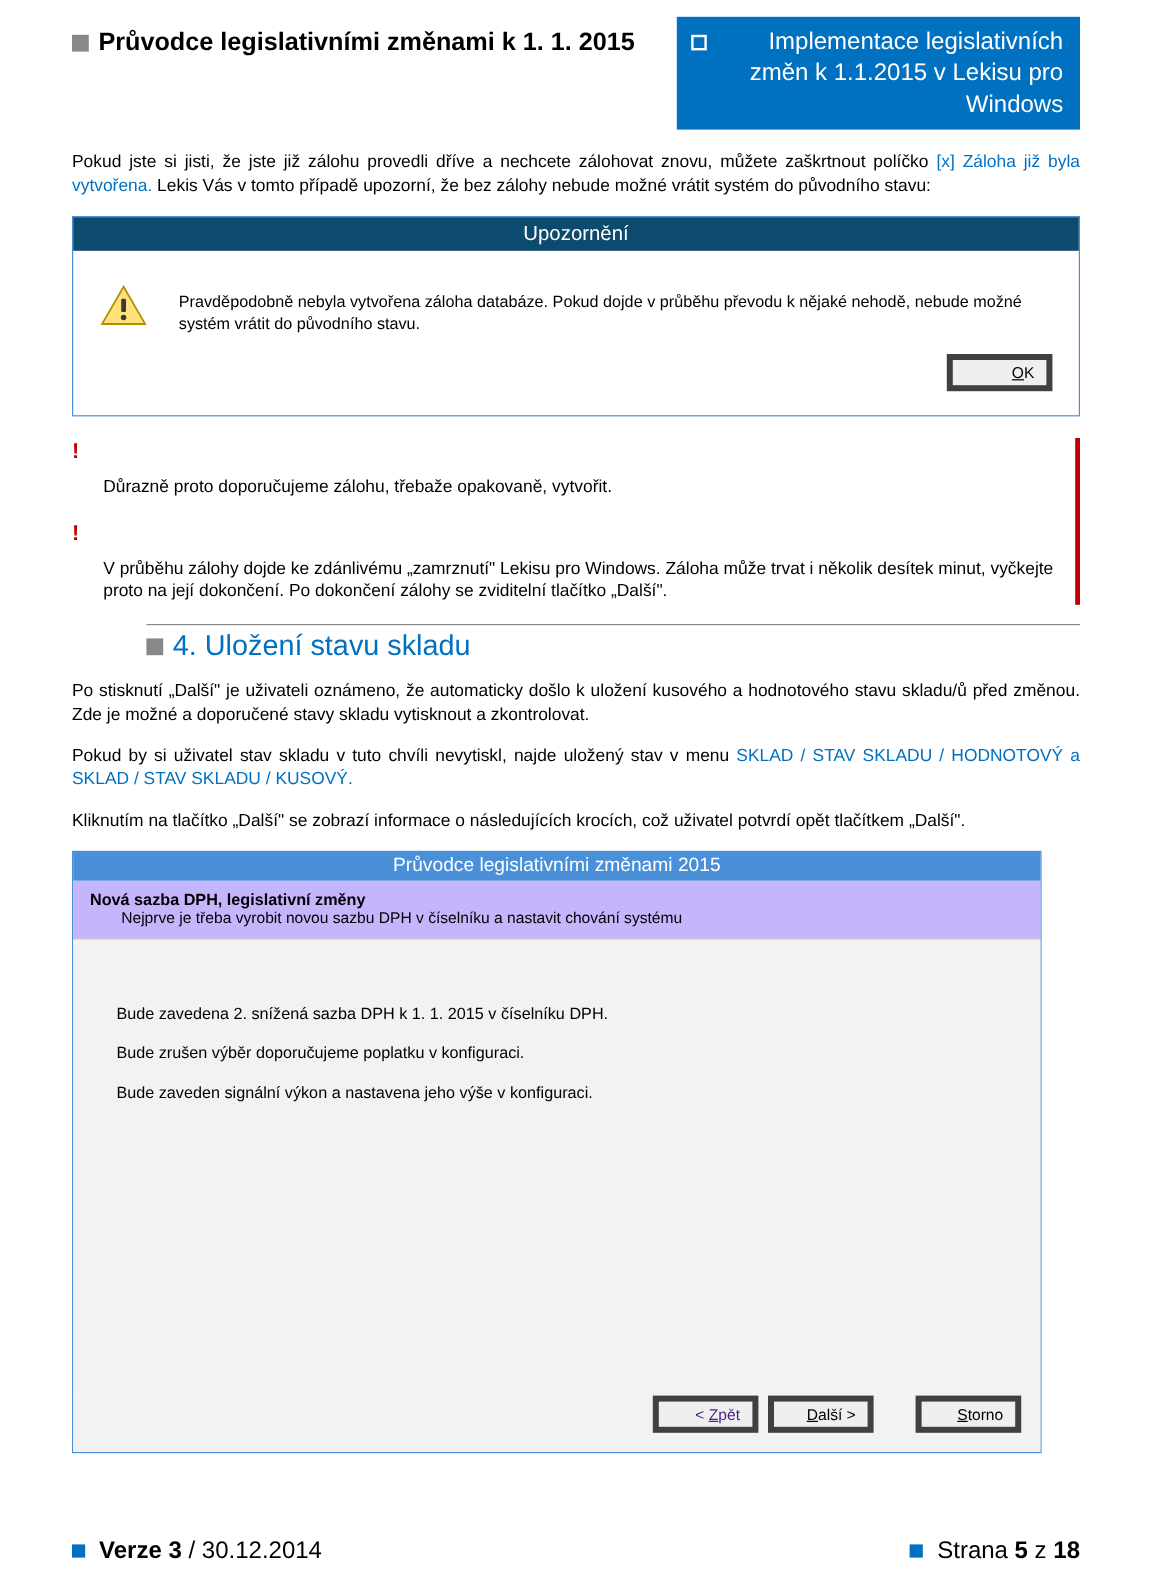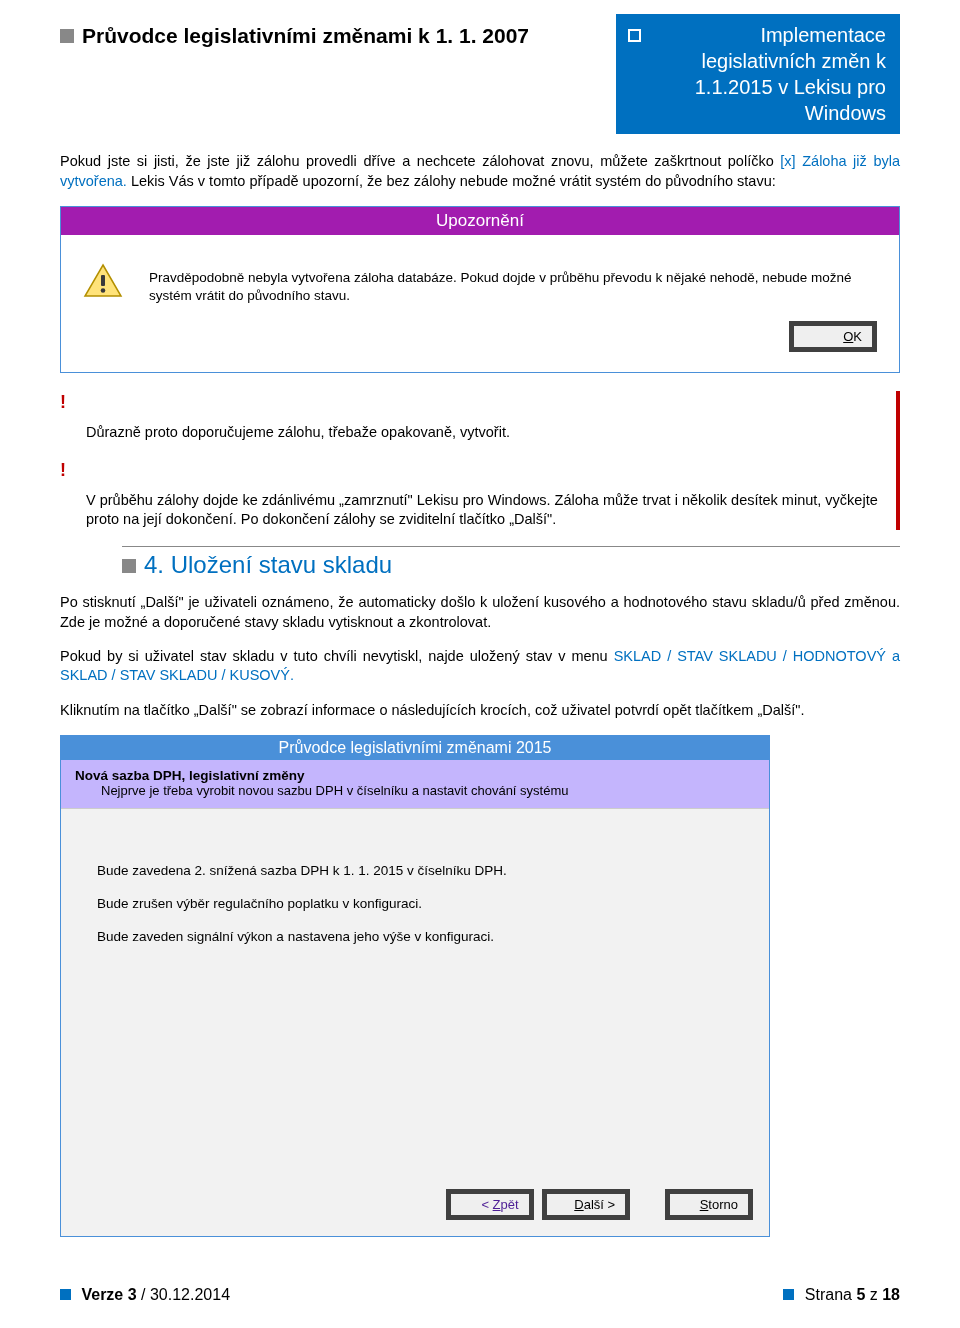--- a/index.html
+++ b/index.html
@@ -44,21 +44,21 @@
     margin-right: 8px;
     margin-top: 5px;
     flex-shrink: 0;
   }
   .header-left h1 {
     font-size: 21px;
     font-weight: 700;
     margin: 0;
   }
   .header-right {
-    width: 284px;
+    width: 336px;
     background: #0070c0;
     color: #fff;
     padding: 8px 14px 8px 12px;
     font-size: 20px;
     text-align: right;
     line-height: 1.3;
     display: flex;
   }
   .header-right .sq-white { margin-top: 7px; }
   .body-text {
@@ -66,21 +66,21 @@
     line-height: 1.35;
     text-align: justify;
   }
   .body-text .blue { color: #0070c0; }
   .dialog-warning {
     border: 1px solid #4a90d9;
     background: #fff;
     margin: 6px 0 18px 0;
   }
   .dialog-warning .titlebar {
-    background: #a21caf;
+    background: #0c4a6e;
     color: #fff;
     text-align: center;
     font-size: 17px;
     padding: 4px 0;
   }
   .dialog-warning .content {
     padding: 34px 22px 6px 22px;
     display: flex;
     align-items: flex-start;
   }
@@ -141,21 +141,21 @@
   .section-heading h2 {
     font-size: 24px;
     font-weight: 400;
     color: #0070c0;
     margin: 0;
   }
   .wizard {
     border: 1px solid #4a90d9;
     background: #fff;
     margin: 8px 0 0 0;
-    width: 710px;
+    width: 808px;
   }
   .wizard .titlebar {
     background: #4a90d9;
     color: #fff;
     text-align: center;
     font-size: 16px;
     padding: 3px 0;
   }
   .wizard .head {
     border-bottom: 1px solid #ccc;
@@ -179,40 +179,40 @@
   }
   .wizard .btnrow .win-btn { margin-left: 4px; }
   .wizard .btnrow .gap { display: inline-block; width: 22px; }
   .footer {
     position: absolute;
     bottom: 24px;
     left: 60px;
     right: 60px;
     display: flex;
     justify-content: space-between;
-    font-size: 16px;
+    font-size: 20px;
   }
   .footer .sq-sm {
     display: inline-block;
     width: 11px;
     height: 11px;
     background: #0070c0;
     margin-right: 6px;
   }
   .footer b { font-weight: 700; }
 </style>
 </head>
 <body>
 
 <div class="page">
 
   <div class="header">
     <div class="header-left">
       <span class="sq"></span>
-      <h1>Průvodce legislativními změnami k 1. 1. 2007</h1>
+      <h1>Průvodce legislativními změnami k 1. 1. 2015</h1>
     </div>
     <div class="header-right">
       <span class="sq-white"></span>
       <div style="flex:1">Implementace legislativních změn k 1.1.2015 v Lekisu pro Windows</div>
     </div>
   </div>
 
   <p class="body-text">
     <span>Pokud jste si jisti, že jste již zálohu provedli dříve a nechcete zálohovat znovu, můžete zaškrtnout políčko </span><span class="blue">[x] Záloha již byla vytvořena.</span><span> Lekis Vás v tomto případě upozorní, že bez zálohy nebude možné vrátit systém do původního stavu:</span>
   </p>
@@ -255,21 +255,21 @@
   <p class="body-text">Kliknutím na tlačítko „Další" se zobrazí informace o následujících krocích, což uživatel potvrdí opět tlačítkem „Další".</p>
 
   <div class="wizard">
     <div class="titlebar">Průvodce legislativními změnami 2015</div>
     <div class="head">
       <div class="t1">Nová sazba DPH, legislativní změny</div>
       <div class="t2">Nejprve je třeba vyrobit novou sazbu DPH v číselníku a nastavit chování systému</div>
     </div>
     <div class="body">
       <p>Bude zavedena 2. snížená sazba DPH k 1. 1. 2015 v číselníku DPH.</p>
-      <p>Bude zrušen výběr regulačního poplatku v konfiguraci.</p>
+      <p>Bude zrušen výběr doporučujeme poplatku v konfiguraci.</p>
       <p>Bude zaveden signální výkon a nastavena jeho výše v konfiguraci.</p>
     </div>
     <div class="btnrow">
       <span class="win-btn disabled">&lt; <u>Z</u>pět</span>
       <span class="win-btn"><u>D</u>alší &gt;</span>
       <span class="gap"></span>
       <span class="win-btn"><u>S</u>torno</span>
     </div>
   </div>
 

